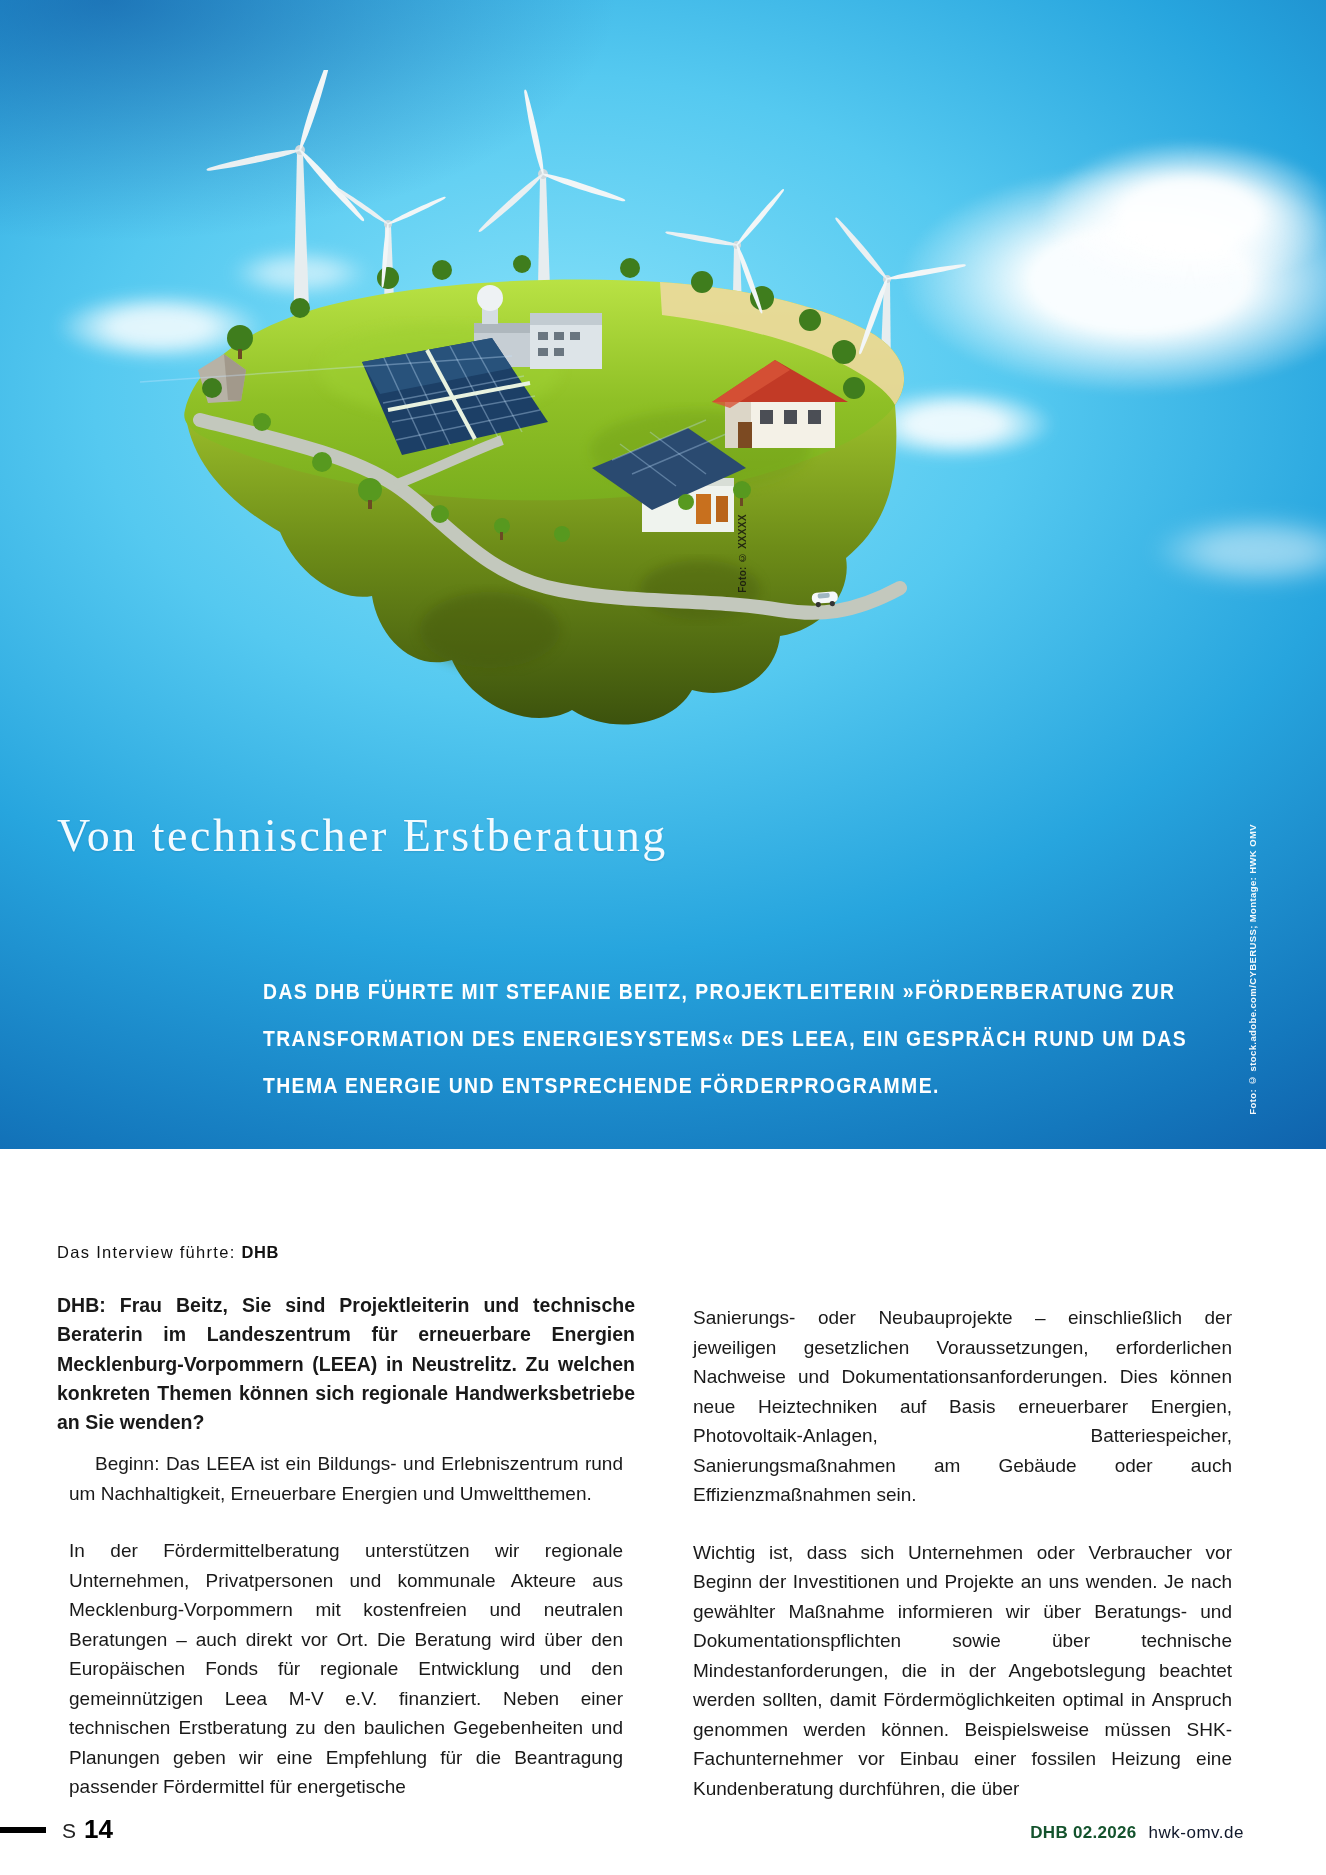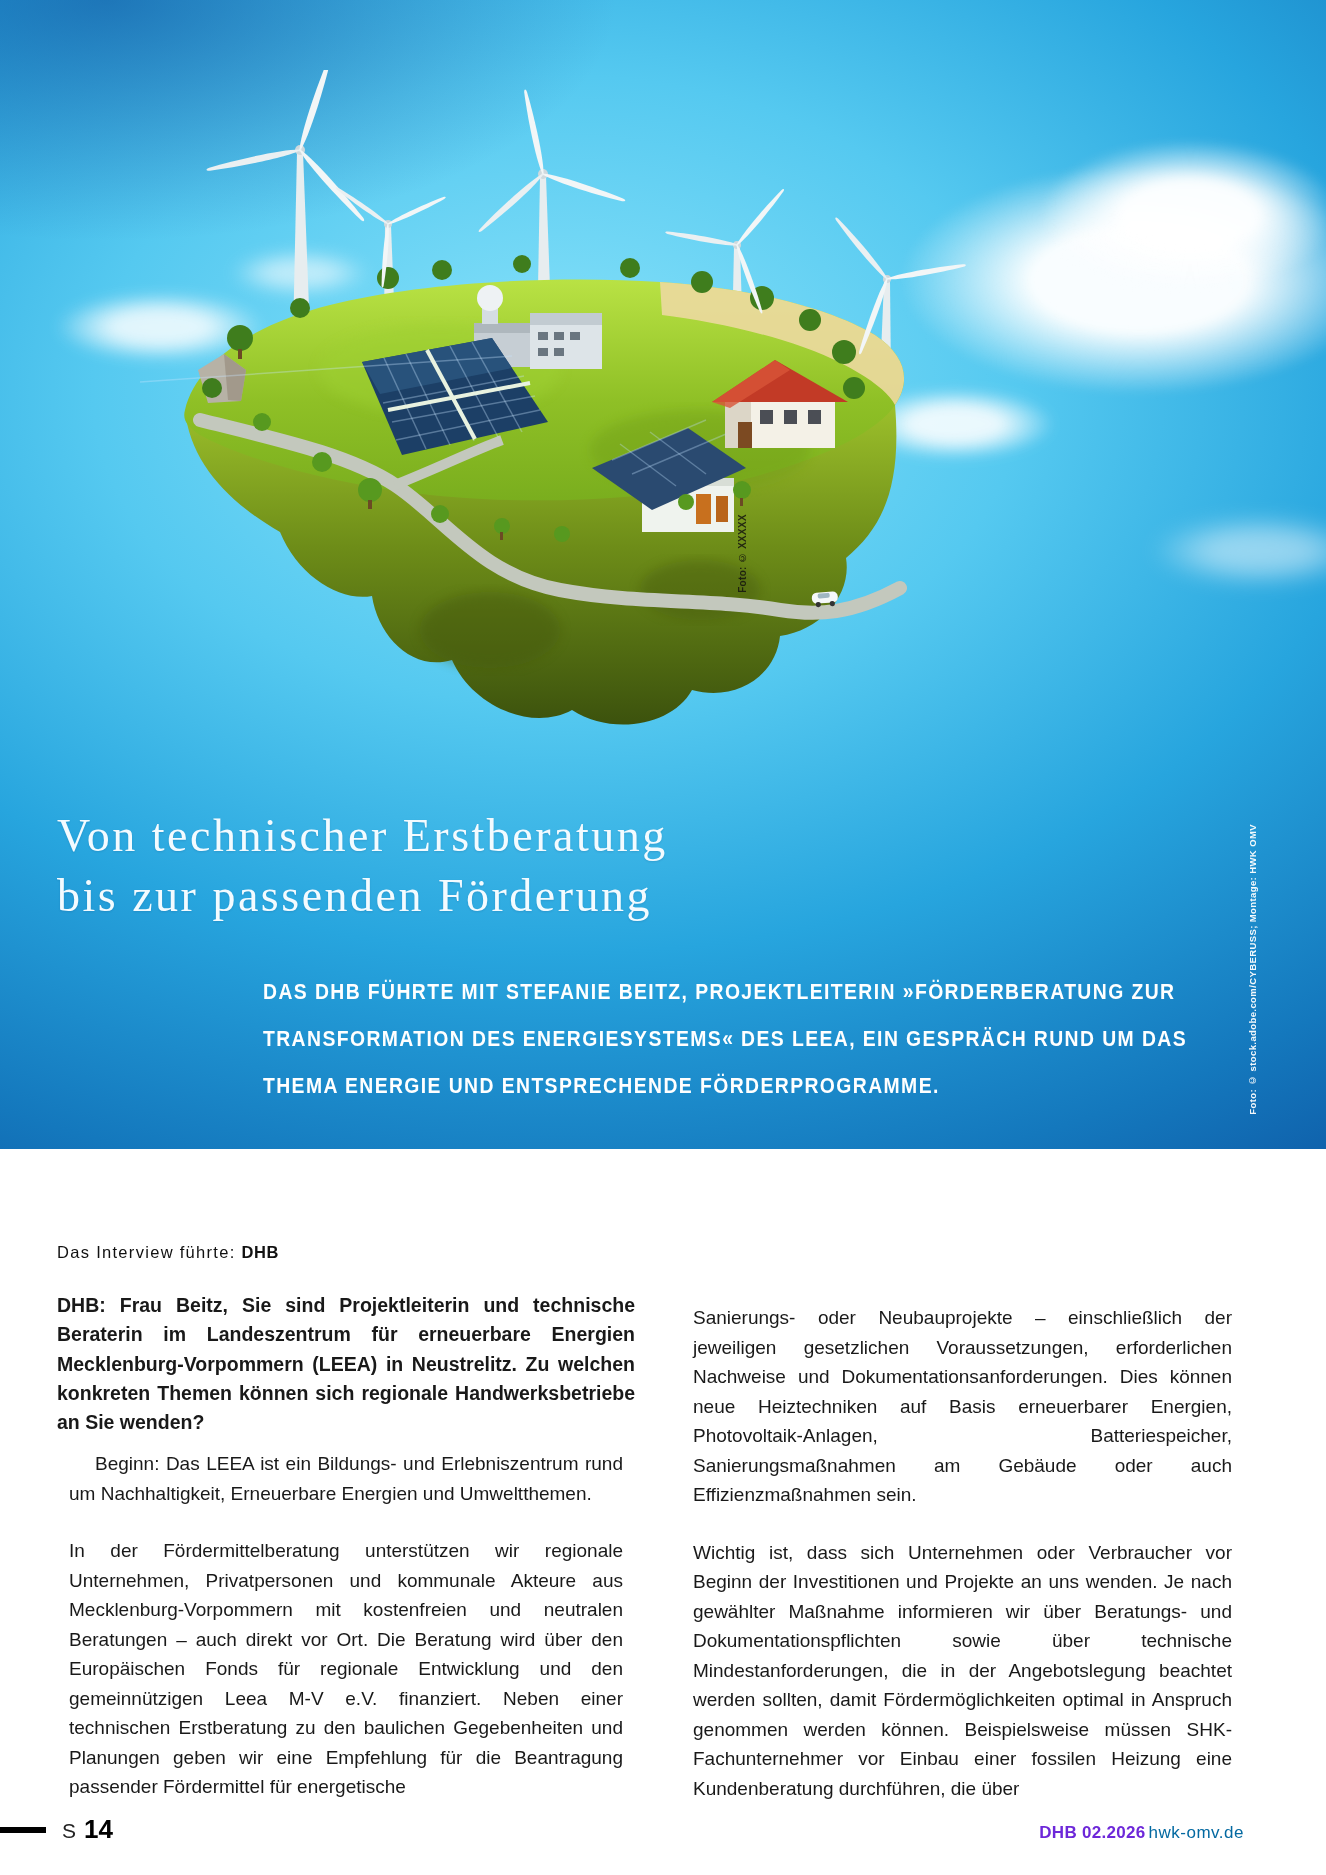--- a/index.html
+++ b/index.html
@@ -49,22 +49,22 @@
   .p{margin:12px;}
   .p.indent{text-indent:26px;}
   .p.gap{margin-top:28px;}
 
   
   .footer{position:absolute;left:0;top:1814px;right:82px;display:flex;align-items:baseline;}
   .footer .rule{align-self:center;width:46px;height:6px;background:#000;margin-right:16px;}
   .footer .s{font-size:21px;letter-spacing:1px;color:#222;margin-right:7px;}
   .footer .num{font-size:26px;font-weight:bold;color:#000;}
   .footer .spacer{flex:1;}
-  .footer .issue{font-weight:bold;font-size:17px;letter-spacing:.3px;color:#6d28d9;margin-right:3px;}
-  .footer .site{font-size:17px;color:#0369a1;letter-spacing:.5px;text-align:right;}
+  .footer .issue{font-weight:bold;font-size:17px;letter-spacing:.3px;color:#14532d;margin-right:12px;}
+  .footer .site{font-size:17px;color:#0f172a;letter-spacing:.5px;text-align:right;}
 </style>
 </head>
 <body>
 
 <div class="page">
 
   <div class="hero">
     <div class="cloud c1"></div>
     <div class="cloud c1b"></div>
     <div class="cloud c2"></div>
@@ -236,21 +236,20 @@
         <use href="#rotor3" transform="translate(597,175) rotate(40) scale(0.8)"></use>
         <circle cx="747" cy="209" r="4" fill="#cfd9dd"></circle>
         <use href="#rotor3" transform="translate(747,209) rotate(80) scale(0.88)"></use>
       </g>
     </svg>
 
     <div class="island-credit">Foto: © XXXXX</div>
 
     <div class="hero-title">
       <div>Von technischer Erstberatung</div>
-      <div>bis zur passenden Förderung</div>
     </div>
 
     <div class="hero-sub">
       <div>DAS DHB FÜHRTE MIT STEFANIE BEITZ, PROJEKTLEITERIN »FÖRDERBERATUNG ZUR</div>
       <div>TRANSFORMATION DES ENERGIESYSTEMS« DES LEEA, EIN GESPRÄCH RUND UM DAS</div>
       <div>THEMA ENERGIE UND ENTSPRECHENDE FÖRDERPROGRAMME.</div>
     </div>
 
     <div class="photo-credit">Foto: © stock.adobe.com/CYBERUSS; Montage: HWK OMV</div>
   </div>

